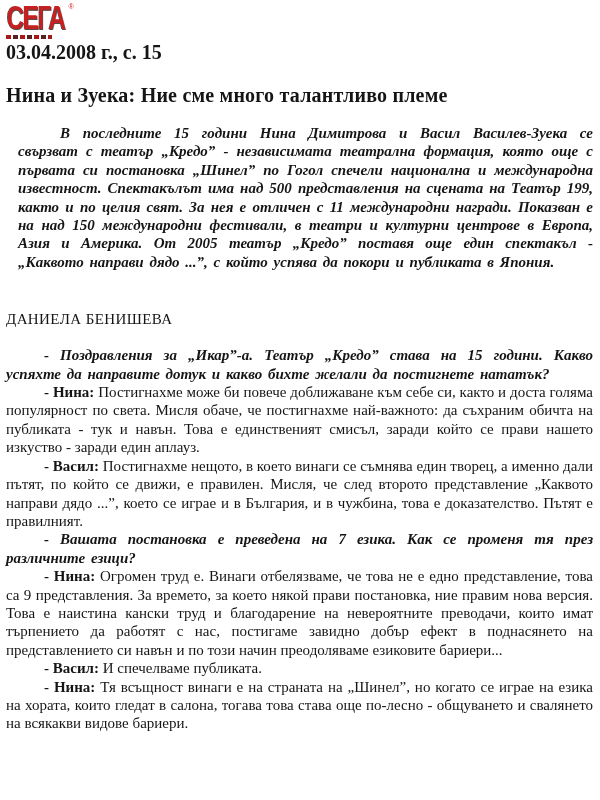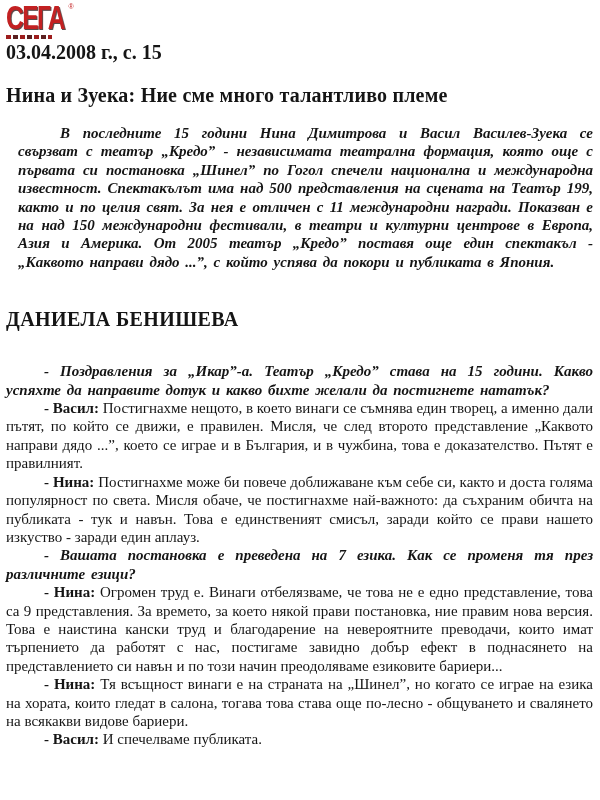--- a/index.html
+++ b/index.html
@@ -74,27 +74,27 @@
     font-weight: 700;
     font-style: italic;
     font-size: 15px;
     line-height: 18.4px;
     text-align: justify;
     text-indent: 42px;
     word-spacing: 2px;
   }
   .byline {
     margin-top: 39px;
-    font-weight: 700;
-    font-size: 20px;
+    font-weight: 400;
+    font-size: 15px;
     line-height: 18px;
     letter-spacing: 0.4px;
   }
   .qa-section {
-    margin-top: 34px;
+    margin-top: 18px;
   }
   .qa {
     margin: 0;
     font-size: 15px;
     line-height: 18.4px;
     text-align: justify;
     text-indent: 38px;
   }
   .qa.question {
     font-weight: 700;
@@ -119,21 +119,21 @@
   </header>
 
   <h1 class="title">Нина и Зуека: Ние сме много талантливо племе</h1>
 
   <p class="intro">В последните 15 години Нина Димитрова и Васил Василев-Зуека се свързват с театър „Кредо” - независимата театрална формация, която още с първата си постановка „Шинел” по Гогол спечели национална и международна известност. Спектакълът има над 500 представления на сцената на Театър 199, както и по целия свят. За нея е отличен с 11 международни награди. Показван е на над 150 международни фестивали, в театри и културни центрове в Европа, Азия и Америка. От 2005 театър „Кредо” поставя още един спектакъл - „Каквото направи дядо ...”, с който успява да покори и публиката в Япония.</p>
 
   <div class="byline">ДАНИЕЛА БЕНИШЕВА</div>
 
   <div class="qa-section" id="qa">
       <p class="qa question">- Поздравления за „Икар”-а. Театър „Кредо” става на 15 години. Какво успяхте да направите дотук и какво бихте желали да постигнете нататък?</p>
+      <p class="qa answer"><span class="speaker">- Нина:</span> Постигнахме може би повече доближаване към себе си, както и доста голяма популярност по света. Мисля обаче, че постигнахме най-важното: да съхраним обичта на публиката - тук и навън. Това е единственият смисъл, заради който се прави нашето изкуство - заради един аплауз.</p>
       <p class="qa answer"><span class="speaker">- Васил:</span> Постигнахме нещото, в което винаги се съмнява един творец, а именно дали пътят, по който се движи, е правилен. Мисля, че след второто представление „Каквото направи дядо ...”, което се играе и в България, и в чужбина, това е доказателство. Пътят е правилният.</p>
-      <p class="qa answer"><span class="speaker">- Нина:</span> Постигнахме може би повече доближаване към себе си, както и доста голяма популярност по света. Мисля обаче, че постигнахме най-важното: да съхраним обичта на публиката - тук и навън. Това е единственият смисъл, заради който се прави нашето изкуство - заради един аплауз.</p>
       <p class="qa question">- Вашата постановка е преведена на 7 езика. Как се променя тя през различните езици?</p>
       <p class="qa answer"><span class="speaker">- Нина:</span> Огромен труд е. Винаги отбелязваме, че това не е едно представление, това са 9 представления. За времето, за което някой прави постановка, ние правим нова версия. Това е наистина кански труд и благодарение на невероятните преводачи, които имат търпението да работят с нас, постигаме завидно добър ефект в поднасянето на представлението си навън и по този начин преодоляваме езиковите бариери...</p>
+      <p class="qa answer"><span class="speaker">- Васил:</span> И спечелваме публиката.</p>
       <p class="qa answer"><span class="speaker">- Нина:</span> Тя всъщност винаги е на страната на „Шинел”, но когато се играе на езика на хората, които гледат в салона, тогава това става още по-лесно - общуването и свалянето на всякакви видове бариери.</p>
-      <p class="qa answer"><span class="speaker">- Васил:</span> И спечелваме публиката.</p>
     </div>
 
 </div>
 
 </body></html>

